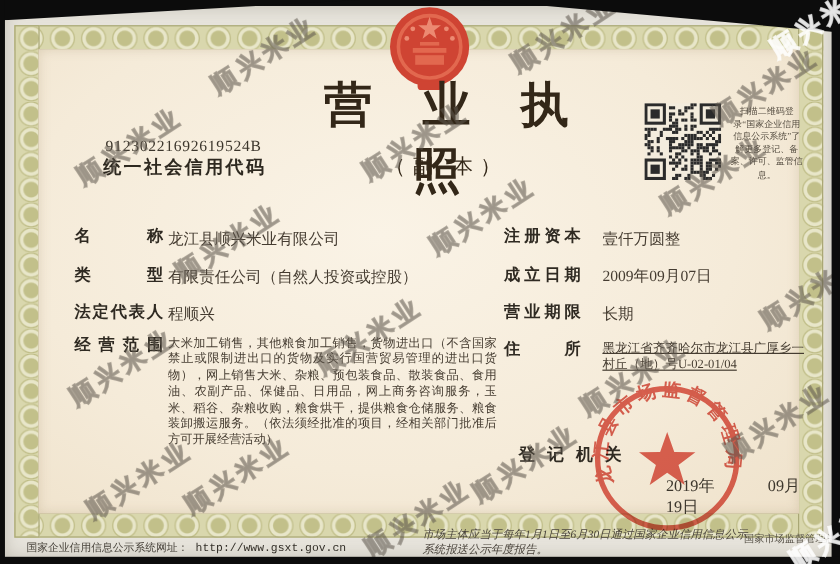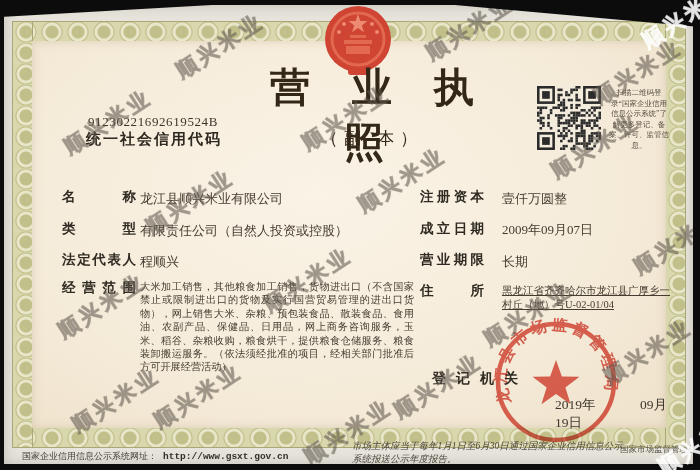--- a/index.html
+++ b/index.html
@@ -44,21 +44,21 @@
   .r-value{left:502px;}
   .scope-value{left:140px;top:280px;width:274px;font-size:10.2px;line-height:13.4px;color:#453c31;text-align:justify;}
   .addr-value{left:502px;top:284px;width:176px;font-size:10.5px;line-height:14px;color:#453c31;text-decoration:underline;}
   .registrar{left:432px;top:350px;width:86px;font-size:14px;margin-top:20px;}
   .issue-date{left:528px;top:396px;width:170px;font-size:13.5px;color:#3c362c;}
   .issue-date span{margin-right:14px;margin-left:27px;}
   .seal{left:492px;top:318px;z-index:5;mix-blend-mode:multiply;opacity:.88;}
   .emblem{left:320px;top:2px;z-index:2;}
   
   .foot-site{left:22px;top:450px;font-size:9px;color:#474previous;color:#47423a;}
-  .foot-site .url{font-family:"Liberation Mono","DejaVu Sans Mono",monospace;font-size:9.5px;color:#332f28;margin-left:6px;font-weight:bold;}
+  .foot-site .url{font-family:"Liberation Mono","DejaVu Sans Mono",monospace;font-size:9.5px;color:#332f28;margin-left:6px;}
   .foot-notice{left:352px;top:440px;width:272px;font-size:9.5px;line-height:12.5px;color:#4a443c;font-style:italic;}
   .foot-producer{left:620px;top:444px;font-size:8.5px;color:#55504六;color:#555046;white-space:nowrap;}
   
   .wm{position:absolute;z-index:6;font-size:21px;font-weight:bold;letter-spacing:4px;
       transform:rotate(-33deg);color:transparent;-webkit-text-stroke:1px rgba(95,88,78,.42);
       text-shadow:0 0 1px rgba(95,88,78,.30);pointer-events:none;white-space:nowrap;}
   .wm-white{-webkit-text-stroke:1px rgba(255,255,255,.75);text-shadow:0 0 1px rgba(255,255,255,.6);z-index:9;}
 </style>
 </head>
 <body>

